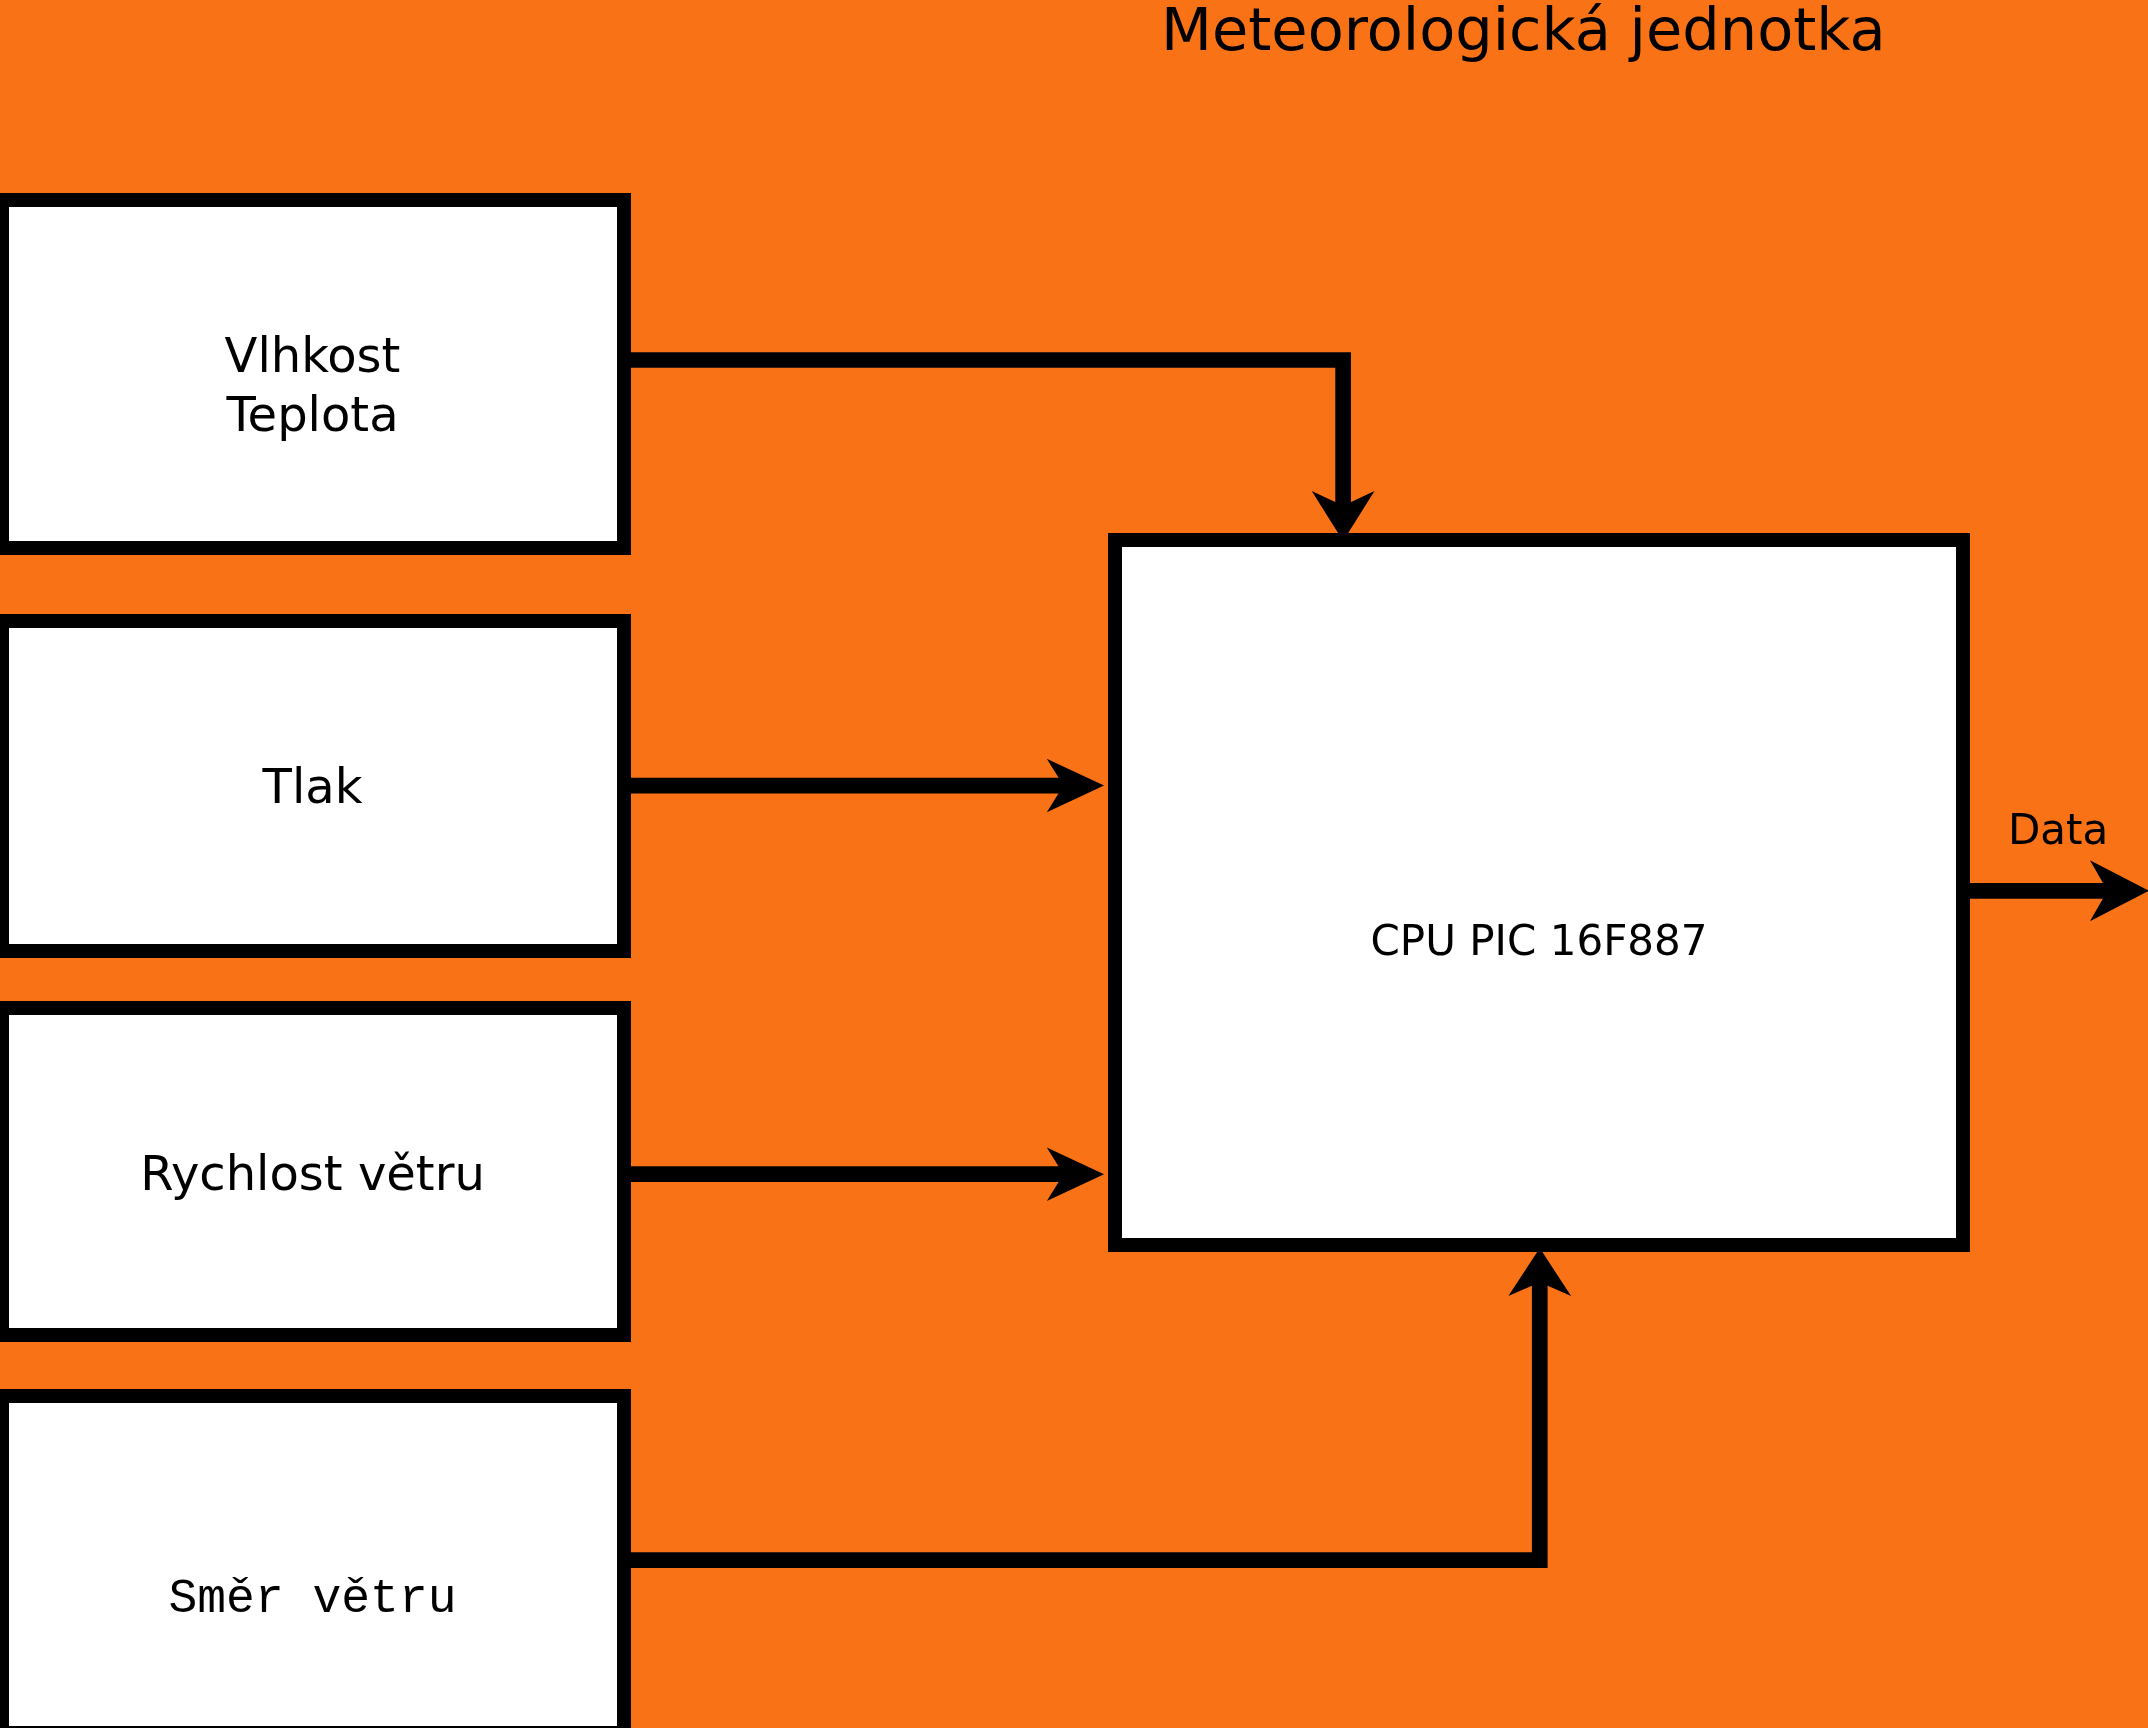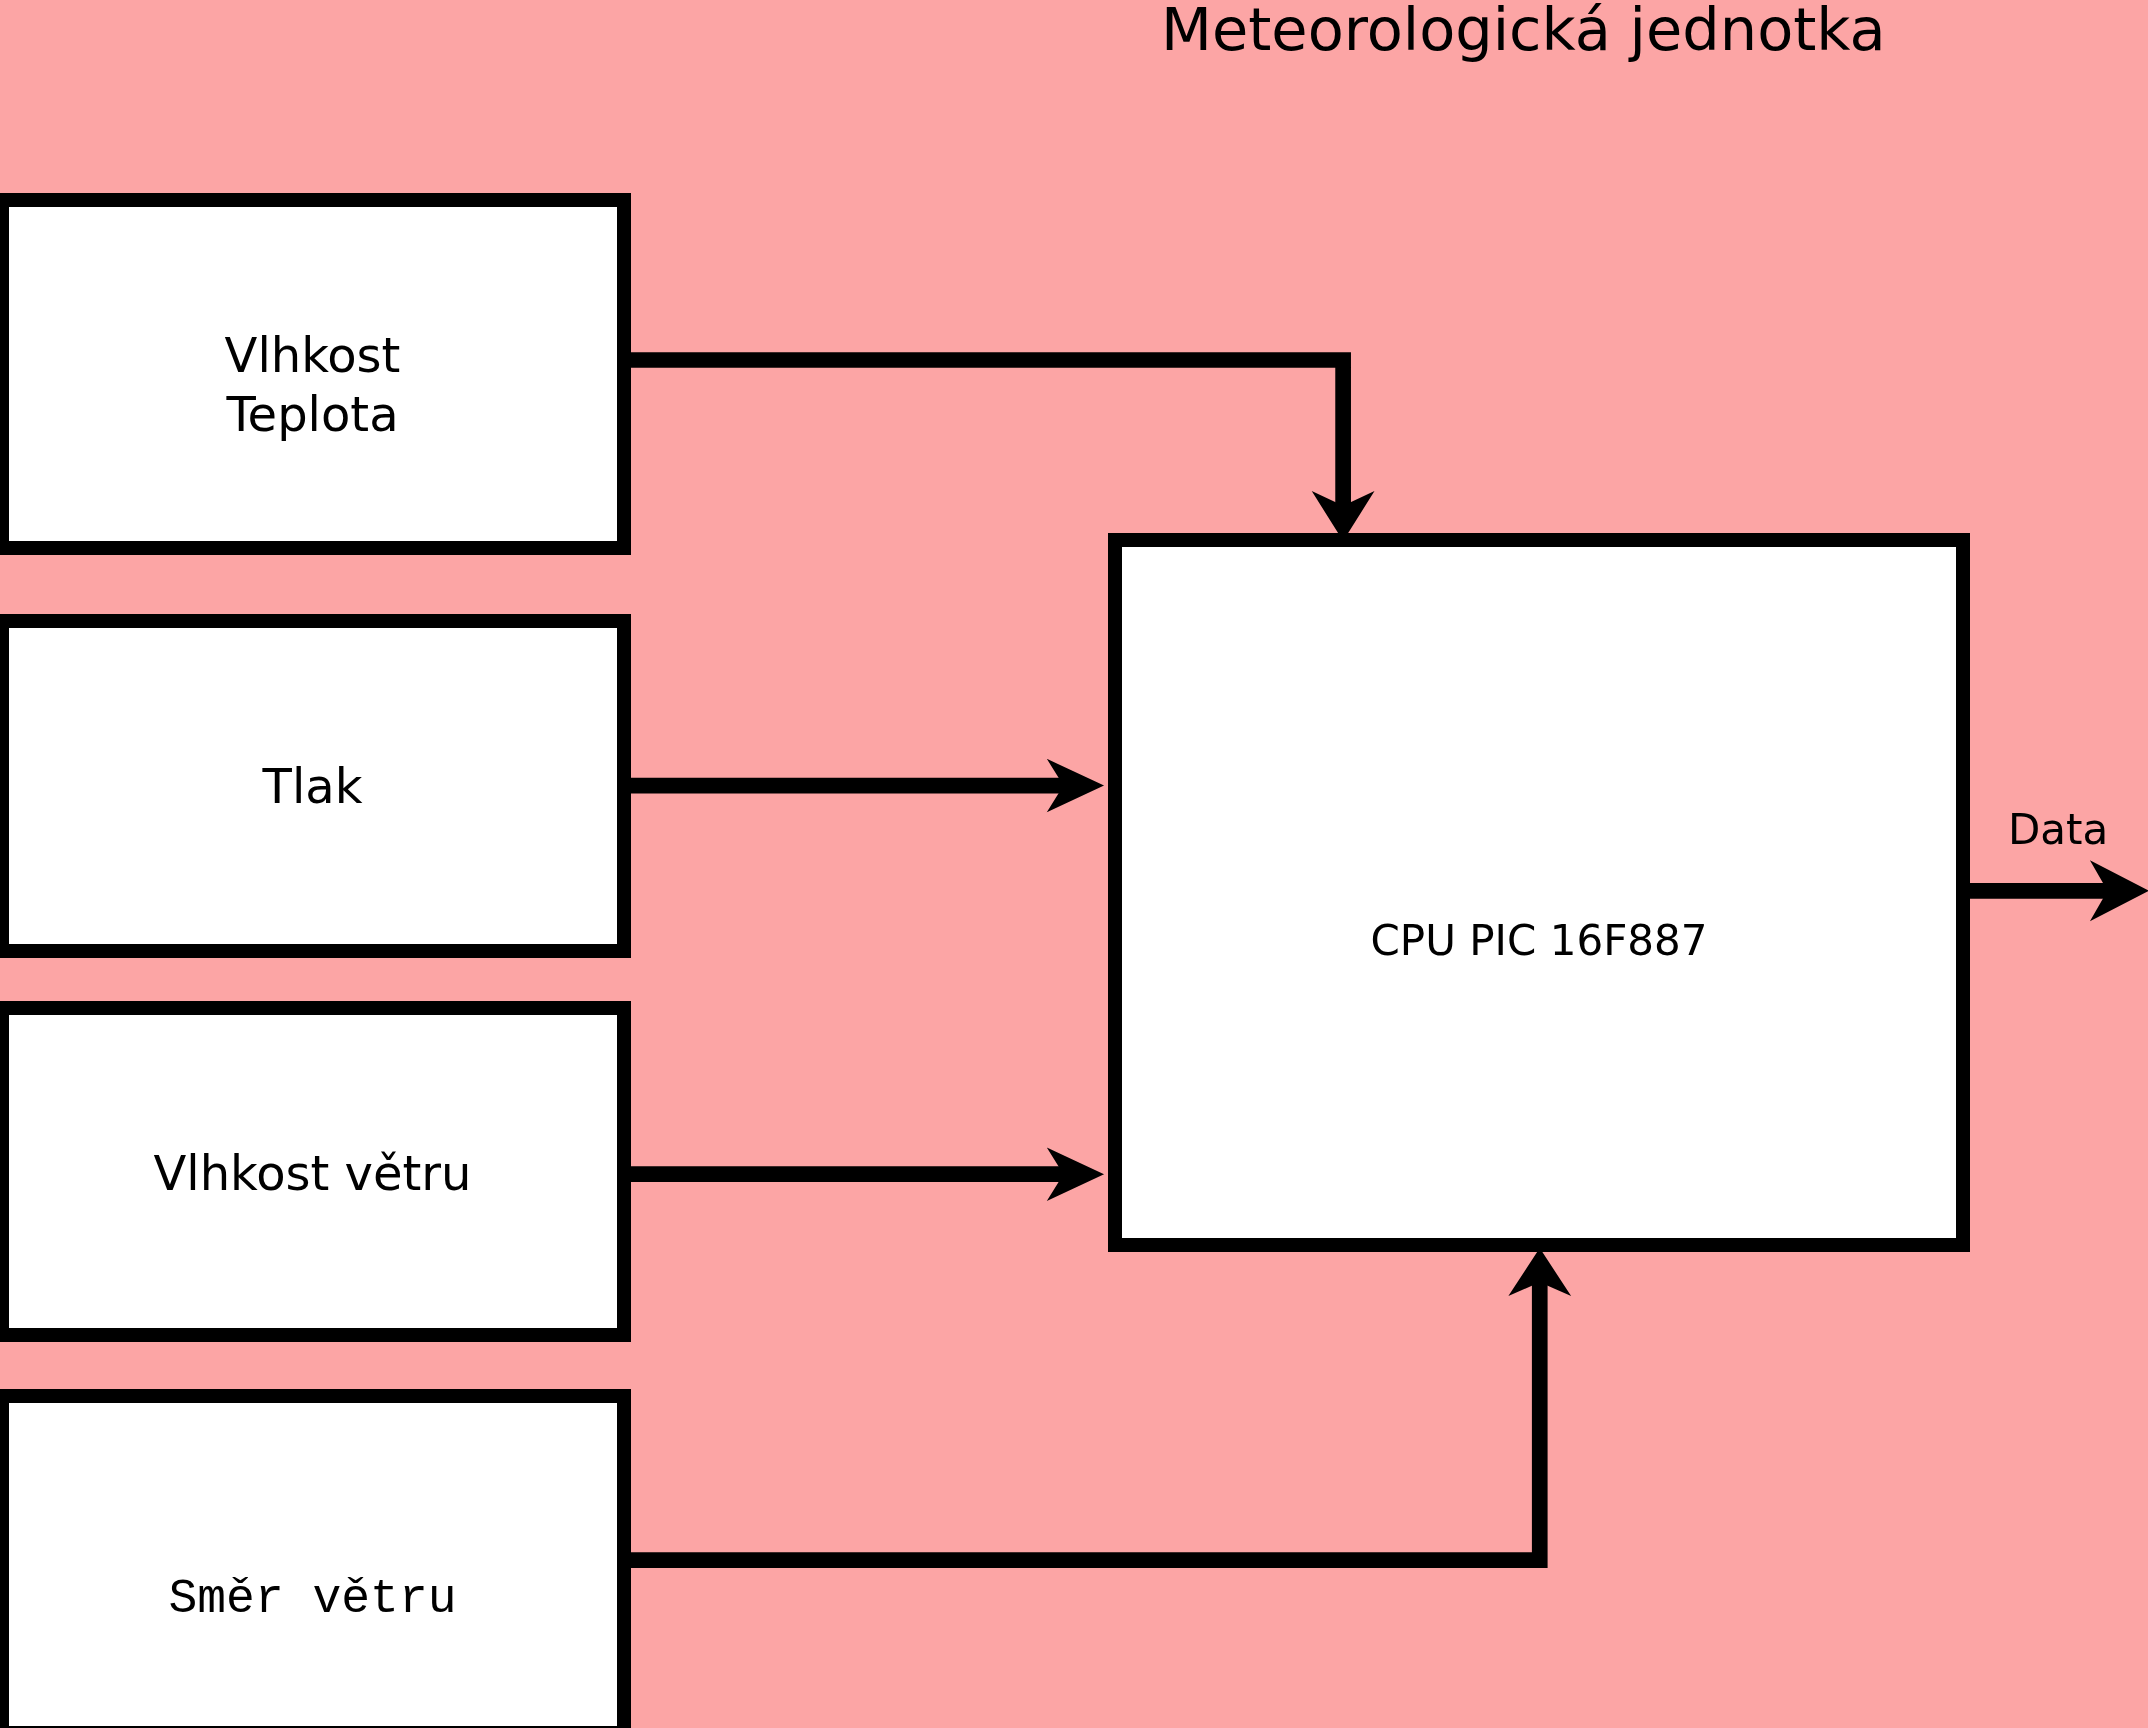--- a/index.html
+++ b/index.html
@@ -9,21 +9,21 @@
     background: #ffffff;
   }
   body {
     font-family: "DejaVu Sans", sans-serif;
     color: #000000;
   }
   #canvas {
     position: relative;
     width: 2149px;
     height: 1729px;
-    background: #fca5a5;
+    background: #f97316;
     overflow: hidden;
   }
 
   
   .diagram-title {
     position: absolute;
     left: 1161px;
     top: -7.4px;
     font-size: 59px;
     font-weight: 400;
@@ -105,21 +105,21 @@
   <div class="block sensor-1">
     <span class="block-label">Vlhkost
 Teplota</span>
   </div>
 
   <div class="block sensor-2">
     <span class="block-label">Tlak</span>
   </div>
 
   <div class="block sensor-3">
-    <span class="block-label">Vlhkost větru</span>
+    <span class="block-label">Rychlost větru</span>
   </div>
 
   <div class="block sensor-4">
     <span class="block-label">Směr větru</span>
   </div>
 
   <div class="block cpu-block">
     <span class="block-label">CPU PIC 16F887</span>
   </div>
 

